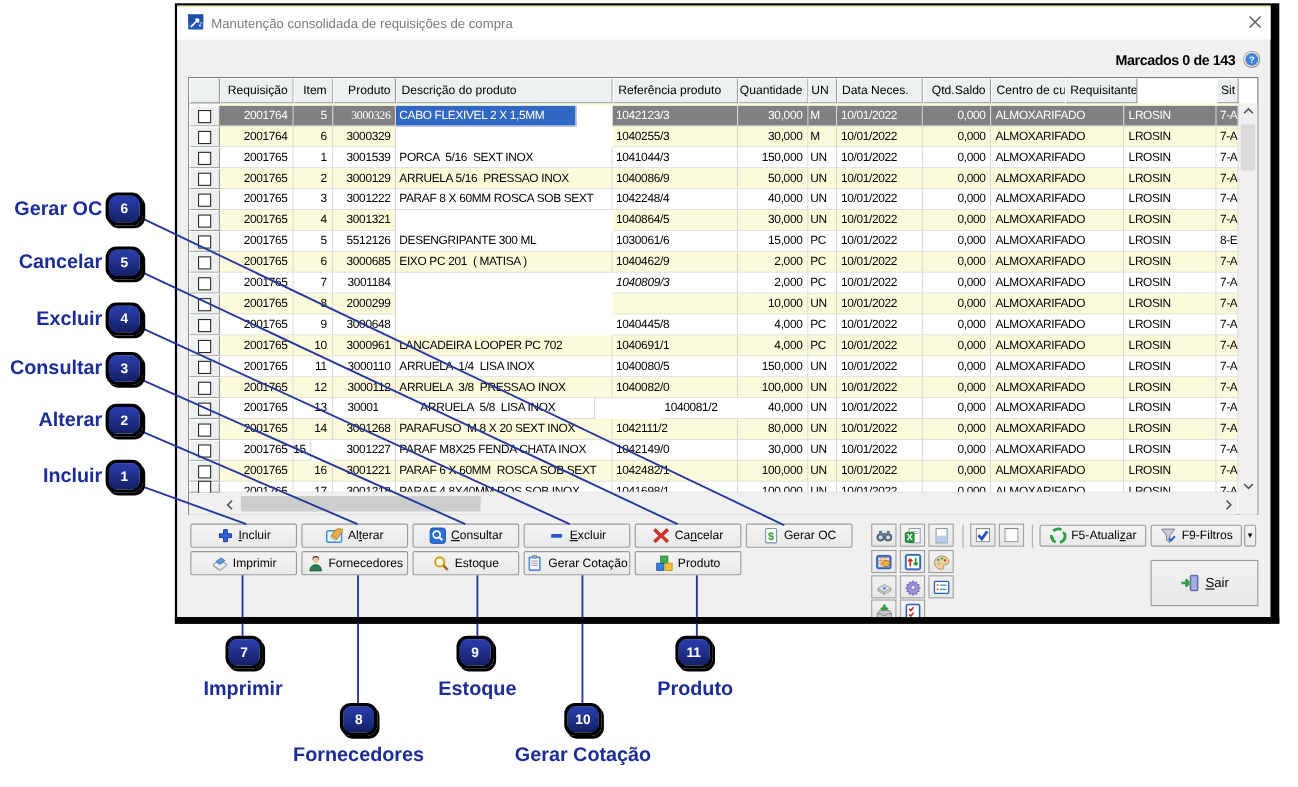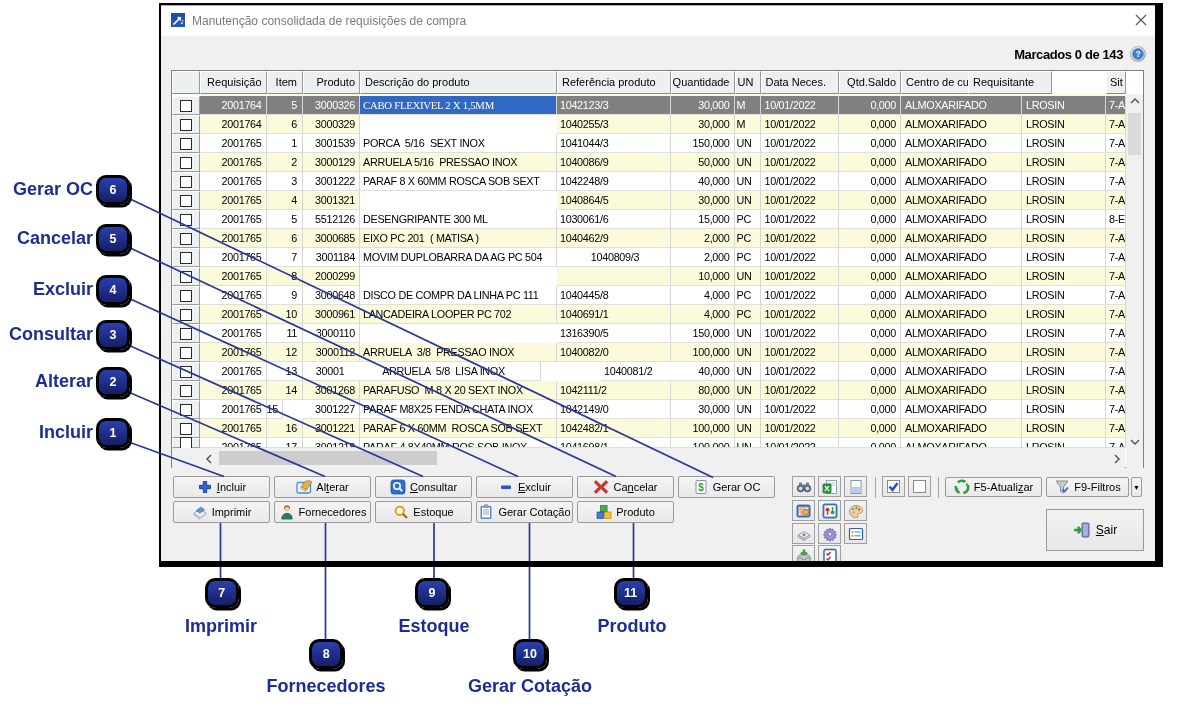--- a/index.html
+++ b/index.html
@@ -50,22 +50,22 @@
       <circle cx="8" cy="8" r="7.8" fill="#9a9a9a"></circle>
       <circle cx="7.8" cy="7.8" r="7" fill="#e0e0e0"></circle>
       <circle cx="8" cy="8" r="5.4" fill="#3b82d8" stroke="#2a62b8" stroke-width="0.5"></circle>
       <text x="8" y="11" font-family="Liberation Sans" font-size="8.5" font-weight="bold" fill="#fff" text-anchor="middle">?</text>
     </svg></div>
 <div id="grid"></div>
 <div id="rows" style="position:absolute;left:0;top:0">
 <div class="dr" style="top:96.3px;height:19.0px">
       <div class="dc" style="left:200.0px;width:66.5px;background:#808080;color:#fff;text-align:right;padding-right:4px;">2001764</div>
       <div class="dc" style="left:266.5px;width:36.5px;background:#808080;color:#fff;text-align:right;padding-right:5px;">5</div>
-      <div class="dc" style="left:303.0px;width:57.0px;background:#808080;color:#fff;text-align:right;padding-right:4px;">3000326</div>
-      <div class="dc" style="left:360.0px;width:197.0px;background:#3167c5;color:#fff;text-align:left;padding-left:3px;font-family:Liberation Serif, serif;">CABO FLEXIVEL 2 X 1,5MM</div>
+      <div class="dc" style="left:303.0px;width:57.0px;background:#808080;color:#fff;text-align:right;padding-right:4px;font-family:Liberation Serif, serif;">3000326</div>
+      <div class="dc" style="left:360.0px;width:164px;background:#3167c5;color:#fff;text-align:left;padding-left:3px;">CABO FLEXIVEL 2 X 1,5MM</div>
       <div class="dc" style="left:557.0px;width:114.0px;background:#808080;color:#fff;text-align:left;padding-left:3px;">1042123/3</div>
       <div class="dc" style="left:671.0px;width:63.5px;background:#808080;color:#fff;text-align:right;padding-right:4px;">30,000</div>
       <div class="dc" style="left:734.5px;width:26.0px;background:#808080;color:#fff;text-align:left;padding-left:2px;">M</div>
       <div class="dc" style="left:760.5px;width:78.5px;background:#808080;color:#fff;text-align:left;padding-left:4px;">10/01/2022</div>
       <div class="dc" style="left:839.0px;width:62.0px;background:#808080;color:#fff;text-align:right;padding-right:4px;">0,000</div>
       <div class="dc" style="left:901.0px;width:121.0px;background:#808080;color:#fff;text-align:left;padding-left:4px;">ALMOXARIFADO</div>
       <div class="dc" style="left:1022.0px;width:84.0px;background:#808080;color:#fff;text-align:left;padding-left:4px;">LROSIN</div>
       <div class="dc" style="left:1106.0px;width:20.0px;background:#808080;color:#fff;text-align:left;padding-left:3px;">7-A</div>
       <div class="fx" style="height:19.0px">
         <span class="ck"></span>
@@ -119,21 +119,21 @@
       <div class="dc" style="left:1106.0px;width:20.0px;background:#fbfada;color:#000;text-align:left;padding-left:3px;">7-A</div>
       <div class="fx" style="height:19.0px">
         <span class="ck"></span>
       </div>
     </div>
 <div class="dr" style="top:172.3px;height:19.0px">
       <div class="dc" style="left:200.0px;width:66.5px;background:#fff;color:#000;text-align:right;padding-right:4px;">2001765</div>
       <div class="dc" style="left:266.5px;width:36.5px;background:#fff;color:#000;text-align:right;padding-right:5px;">3</div>
       <div class="dc" style="left:303.0px;width:57.0px;background:#fff;color:#000;text-align:right;padding-right:4px;">3001222</div>
       <div class="dc" style="left:360.0px;width:197.0px;background:#fff;color:#000;text-align:left;padding-left:3px;">PARAF 8 X 60MM ROSCA SOB SEXT</div>
-      <div class="dc" style="left:557.0px;width:114.0px;background:#fff;color:#000;text-align:left;padding-left:3px;">1042248/9</div>
+      <div class="dc" style="left:557.0px;width:114.0px;background:#fff;color:#000;text-align:left;padding-left:3px;">1042248/4</div>
       <div class="dc" style="left:671.0px;width:63.5px;background:#fff;color:#000;text-align:right;padding-right:4px;">40,000</div>
       <div class="dc" style="left:734.5px;width:26.0px;background:#fff;color:#000;text-align:left;padding-left:2px;">UN</div>
       <div class="dc" style="left:760.5px;width:78.5px;background:#fff;color:#000;text-align:left;padding-left:4px;">10/01/2022</div>
       <div class="dc" style="left:839.0px;width:62.0px;background:#fff;color:#000;text-align:right;padding-right:4px;">0,000</div>
       <div class="dc" style="left:901.0px;width:121.0px;background:#fff;color:#000;text-align:left;padding-left:4px;">ALMOXARIFADO</div>
       <div class="dc" style="left:1022.0px;width:84.0px;background:#fff;color:#000;text-align:left;padding-left:4px;">LROSIN</div>
       <div class="dc" style="left:1106.0px;width:20.0px;background:#fff;color:#000;text-align:left;padding-left:3px;">7-A</div>
       <div class="fx" style="height:19.0px">
         <span class="ck"></span>
       </div>
@@ -185,22 +185,21 @@
       <div class="dc" style="left:1022.0px;width:84.0px;background:#fbfada;color:#000;text-align:left;padding-left:4px;">LROSIN</div>
       <div class="dc" style="left:1106.0px;width:20.0px;background:#fbfada;color:#000;text-align:left;padding-left:3px;">7-A</div>
       <div class="fx" style="height:19.0px">
         <span class="ck"></span>
       </div>
     </div>
 <div class="dr" style="top:248.3px;height:19.0px">
       <div class="dc" style="left:200.0px;width:66.5px;background:#fff;color:#000;text-align:right;padding-right:4px;">2001765</div>
       <div class="dc" style="left:266.5px;width:36.5px;background:#fff;color:#000;text-align:right;padding-right:5px;">7</div>
       <div class="dc" style="left:303.0px;width:57.0px;background:#fff;color:#000;text-align:right;padding-right:4px;">3001184</div>
-      <div class="dc" style="left:360.0px;width:197.0px;background:#fff;color:#000;text-align:left;padding-left:3px;">MOVIM DUPLOBARRA DA AG PC 504</div>
-      <div class="dc" style="left:557.0px;width:114.0px;background:#fff;color:#000;text-align:center;padding-left:3px;">1040809/3</div>
+      <div class="dc" style="left:557.0px;width:114.0px;background:#fff;color:#000;text-align:left;padding-left:3px;font-style:italic;">1040809/3</div>
       <div class="dc" style="left:671.0px;width:63.5px;background:#fff;color:#000;text-align:right;padding-right:4px;">2,000</div>
       <div class="dc" style="left:734.5px;width:26.0px;background:#fff;color:#000;text-align:left;padding-left:2px;">PC</div>
       <div class="dc" style="left:760.5px;width:78.5px;background:#fff;color:#000;text-align:left;padding-left:4px;">10/01/2022</div>
       <div class="dc" style="left:839.0px;width:62.0px;background:#fff;color:#000;text-align:right;padding-right:4px;">0,000</div>
       <div class="dc" style="left:901.0px;width:121.0px;background:#fff;color:#000;text-align:left;padding-left:4px;">ALMOXARIFADO</div>
       <div class="dc" style="left:1022.0px;width:84.0px;background:#fff;color:#000;text-align:left;padding-left:4px;">LROSIN</div>
       <div class="dc" style="left:1106.0px;width:20.0px;background:#fff;color:#000;text-align:left;padding-left:3px;">7-A</div>
       <div class="fx" style="height:19.0px">
         <span class="ck"></span>
       </div>
@@ -218,21 +217,20 @@
       <div class="dc" style="left:1022.0px;width:84.0px;background:#fbfada;color:#000;text-align:left;padding-left:4px;">LROSIN</div>
       <div class="dc" style="left:1106.0px;width:20.0px;background:#fbfada;color:#000;text-align:left;padding-left:3px;">7-A</div>
       <div class="fx" style="height:19.0px">
         <span class="ck"></span>
       </div>
     </div>
 <div class="dr" style="top:286.3px;height:19.0px">
       <div class="dc" style="left:200.0px;width:66.5px;background:#fff;color:#000;text-align:right;padding-right:4px;">2001765</div>
       <div class="dc" style="left:266.5px;width:36.5px;background:#fff;color:#000;text-align:right;padding-right:5px;">9</div>
       <div class="dc" style="left:303.0px;width:57.0px;background:#fff;color:#000;text-align:right;padding-right:4px;">3000648</div>
-      <div class="dc" style="left:360.0px;width:197.0px;background:#fff;color:#000;text-align:left;padding-left:3px;">DISCO DE COMPR DA LINHA PC 111</div>
       <div class="dc" style="left:557.0px;width:114.0px;background:#fff;color:#000;text-align:left;padding-left:3px;">1040445/8</div>
       <div class="dc" style="left:671.0px;width:63.5px;background:#fff;color:#000;text-align:right;padding-right:4px;">4,000</div>
       <div class="dc" style="left:734.5px;width:26.0px;background:#fff;color:#000;text-align:left;padding-left:2px;">PC</div>
       <div class="dc" style="left:760.5px;width:78.5px;background:#fff;color:#000;text-align:left;padding-left:4px;">10/01/2022</div>
       <div class="dc" style="left:839.0px;width:62.0px;background:#fff;color:#000;text-align:right;padding-right:4px;">0,000</div>
       <div class="dc" style="left:901.0px;width:121.0px;background:#fff;color:#000;text-align:left;padding-left:4px;">ALMOXARIFADO</div>
       <div class="dc" style="left:1022.0px;width:84.0px;background:#fff;color:#000;text-align:left;padding-left:4px;">LROSIN</div>
       <div class="dc" style="left:1106.0px;width:20.0px;background:#fff;color:#000;text-align:left;padding-left:3px;">7-A</div>
       <div class="fx" style="height:19.0px">
         <span class="ck"></span>
@@ -252,21 +250,22 @@
       <div class="dc" style="left:1022.0px;width:84.0px;background:#fbfada;color:#000;text-align:left;padding-left:4px;">LROSIN</div>
       <div class="dc" style="left:1106.0px;width:20.0px;background:#fbfada;color:#000;text-align:left;padding-left:3px;">7-A</div>
       <div class="fx" style="height:19.0px">
         <span class="ck"></span>
       </div>
     </div>
 <div class="dr" style="top:324.3px;height:19.0px">
       <div class="dc" style="left:200.0px;width:66.5px;background:#fff;color:#000;text-align:right;padding-right:4px;">2001765</div>
       <div class="dc" style="left:266.5px;width:36.5px;background:#fff;color:#000;text-align:right;padding-right:5px;">11</div>
       <div class="dc" style="left:303.0px;width:57.0px;background:#fff;color:#000;text-align:right;padding-right:4px;">3000110</div>
-      <div class="dc" style="left:557.0px;width:114.0px;background:#fff;color:#000;text-align:left;padding-left:3px;">1316390/5</div>
+      <div class="dc" style="left:360.0px;width:197.0px;background:#fff;color:#000;text-align:left;padding-left:3px;">ARRUELA  1/4  LISA INOX</div>
+      <div class="dc" style="left:557.0px;width:114.0px;background:#fff;color:#000;text-align:left;padding-left:3px;">1040080/5</div>
       <div class="dc" style="left:671.0px;width:63.5px;background:#fff;color:#000;text-align:right;padding-right:4px;">150,000</div>
       <div class="dc" style="left:734.5px;width:26.0px;background:#fff;color:#000;text-align:left;padding-left:2px;">UN</div>
       <div class="dc" style="left:760.5px;width:78.5px;background:#fff;color:#000;text-align:left;padding-left:4px;">10/01/2022</div>
       <div class="dc" style="left:839.0px;width:62.0px;background:#fff;color:#000;text-align:right;padding-right:4px;">0,000</div>
       <div class="dc" style="left:901.0px;width:121.0px;background:#fff;color:#000;text-align:left;padding-left:4px;">ALMOXARIFADO</div>
       <div class="dc" style="left:1022.0px;width:84.0px;background:#fff;color:#000;text-align:left;padding-left:4px;">LROSIN</div>
       <div class="dc" style="left:1106.0px;width:20.0px;background:#fff;color:#000;text-align:left;padding-left:3px;">7-A</div>
       <div class="fx" style="height:19.0px">
         <span class="ck"></span>
       </div>
@@ -378,21 +377,21 @@
 <div class="hc" style="left:200.0px;width:66.5px;justify-content:flex-end;padding-right:4px;">Requisição</div>
 <div class="hc" style="left:266.5px;width:36.5px;justify-content:flex-end;padding-right:5px;">Item</div>
 <div class="hc" style="left:303.0px;width:57.0px;justify-content:flex-end;padding-right:4px;">Produto</div>
 <div class="hc" style="left:360.0px;width:197.0px;padding-left:4px;">Descrição do produto</div>
 <div class="hc" style="left:557.0px;width:114.0px;padding-left:4px;">Referência produto</div>
 <div class="hc" style="left:671.0px;width:63.5px;justify-content:flex-end;padding-right:4px;">Quantidade</div>
 <div class="hc" style="left:734.5px;width:26.0px;padding-left:2px;">UN</div>
 <div class="hc" style="left:760.5px;width:78.5px;padding-left:4px;">Data Neces.</div>
 <div class="hc" style="left:839.0px;width:62.0px;justify-content:flex-end;padding-right:4px;">Qtd.Saldo</div>
 <div class="hc" style="left:901.0px;width:121.0px;padding-left:4px;">Centro de custo</div>
-<div class="hc" style="left:968px;width:84.0px;padding-left:4px;">Requisitante</div>
+<div class="hc" style="left:968px;width:66px;padding-left:4px;">Requisitante</div>
 <div class="hc" style="left:1106.0px;width:20.0px;padding-left:3px;">Sit</div>
 <div id="vsb"></div>
 <div id="hsb"></div>
 <svg class="chev" style="left:1130px;top:97px" width="10" height="10">
     <path d="M1 6 l4-4 4 4" stroke="#505050" stroke-width="1.4" fill="none"></path>
   </svg>
 <svg class="chev" style="left:1130px;top:437px" width="10" height="10">
     <path d="M1 3 l4 4 4-4" stroke="#505050" stroke-width="1.4" fill="none"></path>
   </svg>
 <svg class="chev" style="left:204px;top:453.5px" width="10" height="10">

